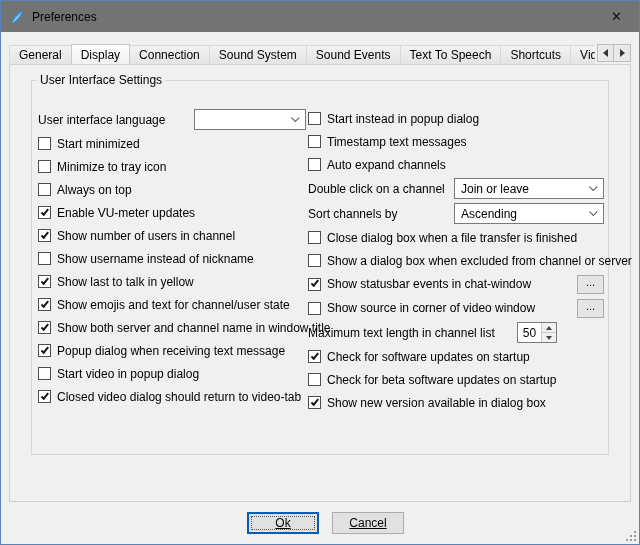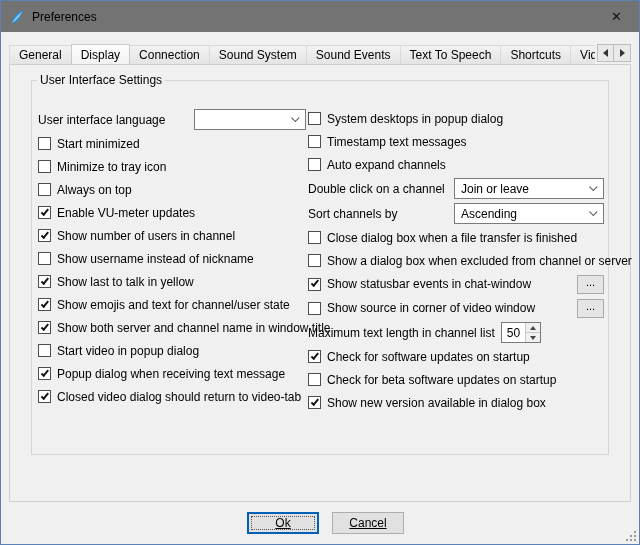--- a/index.html
+++ b/index.html
@@ -101,21 +101,21 @@
   }
   .combo-lang  { width: 112px; margin-left: auto; }
   .combo-right { width: 150px; margin-left: auto; }
   .combo-val { white-space: nowrap; overflow: hidden; }
   .combo-arrow {
     margin-left: auto; width: 6px; height: 6px; flex: none;
     border: solid #4c4c4c; border-width: 0 0 1.5px 1.5px;
     transform: rotate(-45deg) translate(1px,-2px);
   }
   
-  .spin { display: flex; height: 21px; border: 1px solid #7a7a7a; background: #fff; margin-left: 6px; }
+  .spin { display: flex; height: 21px; border: 1px solid #7a7a7a; background: #fff; margin-left: 22px; }
   .spin-val { padding: 0 5px; display: flex; align-items: center; }
   .spin-btns { display: flex; flex-direction: column; width: 15px; border-left: 1px solid #c9c9c9; }
   .spin-up, .spin-down { flex: 1; display: flex; align-items: center; justify-content: center; background: #f0f0f0; }
   .spin-up { border-bottom: 1px solid #c9c9c9; }
   .tri-up   { width:0;height:0;border-left:3px solid transparent;border-right:3px solid transparent;border-bottom:4px solid #444; }
   .tri-down { width:0;height:0;border-left:3px solid transparent;border-right:3px solid transparent;border-top:4px solid #444; }
   
   .dots-btn {
     margin-left: auto; width: 27px; height: 19px;
     background: #e5e5e5; border: 1px solid #aaaaaa;
@@ -232,43 +232,43 @@
               </span>
               <span class="check-label">Show emojis and text for channel/user state</span>
             </div>
             <div class="row check-row">
               <span class="checkbox">
                 <span class="checkmark"></span>
               </span>
               <span class="check-label">Show both server and channel name in window title</span>
             </div>
             <div class="row check-row">
+              <span class="checkbox">
+                <span class="checkmark"></span>
+              </span>
+              <span class="check-label">Popup dialog when receiving text message</span>
+            </div>
+            <div class="row check-row">
               <span class="checkbox"></span>
               <span class="check-label">Start video in popup dialog</span>
-            </div>
-            <div class="row check-row">
-              <span class="checkbox">
-                <span class="checkmark"></span>
-              </span>
-              <span class="check-label">Popup dialog when receiving text message</span>
             </div>
             <div class="row check-row">
               <span class="checkbox">
                 <span class="checkmark"></span>
               </span>
               <span class="check-label">Closed video dialog should return to video-tab</span>
             </div>
           </div>
       </div>
 
       <div class="col col-right">
         <div id="right-top-checks">
             <div class="row check-row">
               <span class="checkbox"></span>
-              <span class="check-label">System desktops in popup dialog</span>
+              <span class="check-label">Start instead in popup dialog</span>
             </div>
             <div class="row check-row">
               <span class="checkbox"></span>
               <span class="check-label">Timestamp text messages</span>
             </div>
             <div class="row check-row">
               <span class="checkbox"></span>
               <span class="check-label">Auto expand channels</span>
             </div>
           </div>

